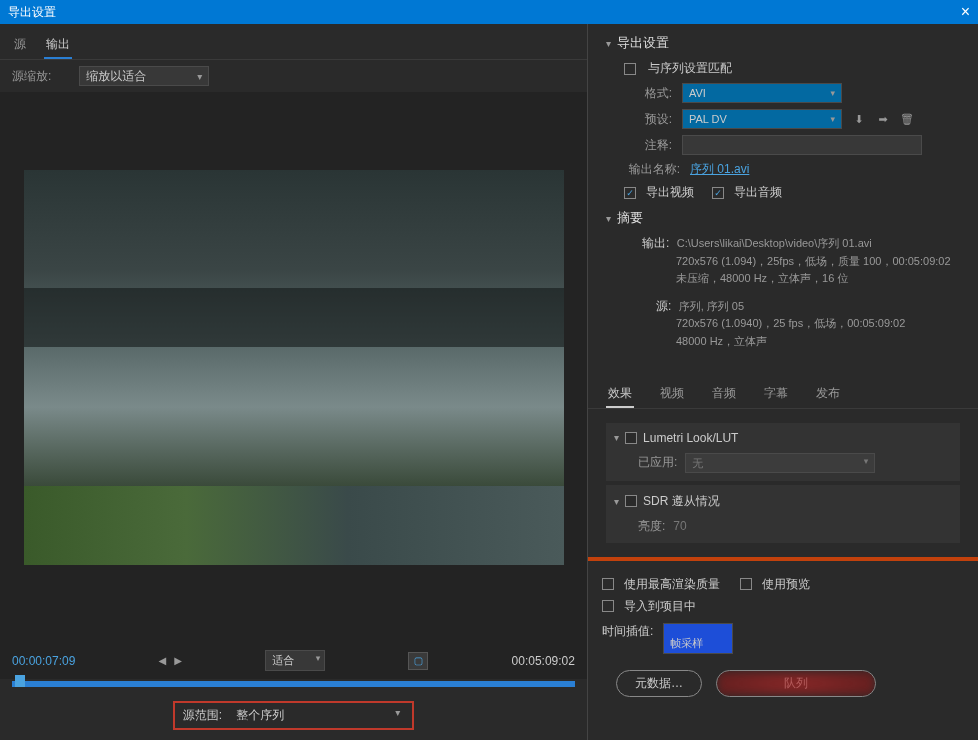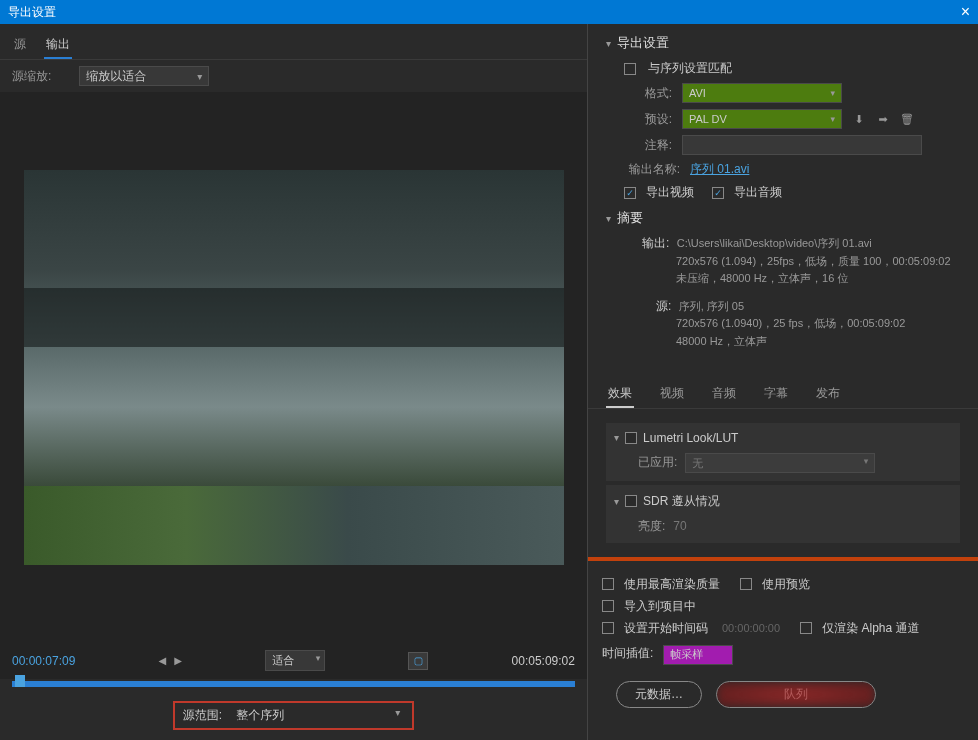--- a/index.html
+++ b/index.html
@@ -52,21 +52,21 @@
     .section-header { display: flex; align-items: center; gap: 6px; margin-bottom: 8px; }
     .disclosure { color: #999; font-size: 10px; cursor: pointer; }
     .section-title { color: #ddd; font-size: 13px; }
     
     .checkbox-row { display: flex; align-items: center; gap: 12px; margin: 6px 0 6px 18px; }
     .checkbox { width: 12px; height: 12px; border: 1px solid #888; display: inline-flex; align-items: center; justify-content: center; font-size: 9px; color: #4aa3e0; background: #2a2a2a; }
     .checkbox.checked::after { content: '✓'; }
     
     .form-row { display: flex; align-items: center; margin: 6px 0; padding-left: 18px; }
     .form-label { width: 48px; text-align: right; color: #999; margin-right: 10px; font-size: 12px; }
-    .form-select { flex: 0 0 160px; background: #4d7c0f; border: 1px solid #4a4a4a; color: #ccc; padding: 2px 20px 2px 6px; font-size: 11px; position: relative; height: 20px; display: flex; align-items: center; }
+    .form-select { flex: 0 0 160px; background: #0369a1; border: 1px solid #4a4a4a; color: #ccc; padding: 2px 20px 2px 6px; font-size: 11px; position: relative; height: 20px; display: flex; align-items: center; }
     .form-select::after { content: '▾'; position: absolute; right: 6px; color: #999; font-size: 9px; }
     .form-input { flex: 1; max-width: 240px; background: #383838; border: 1px solid #4a4a4a; color: #ccc; padding: 2px 6px; font-size: 11px; height: 20px; }
     
     .icon-btns { display: flex; gap: 6px; margin-left: 8px; }
     .mini-icon { width: 18px; height: 18px; display: flex; align-items: center; justify-content: center; color: #999; cursor: pointer; font-size: 11px; }
     
     .output-name-row { display: flex; align-items: center; padding-left: 18px; margin: 6px 0; }
     .output-link { color: #4aa3e0; text-decoration: underline; font-size: 12px; cursor: pointer; }
     
     .export-checks { display: flex; gap: 18px; padding-left: 18px; margin: 6px 0; }
@@ -87,21 +87,21 @@
     .effect-select { background: #3c3c3c; border: 1px solid #4a4a4a; color: #777; padding: 2px 20px 2px 6px; font-size: 11px; position: relative; width: 190px; height: 20px; }
     .effect-select::after { content: '▾'; position: absolute; right: 6px; color: #777; font-size: 9px; }
     .effect-value { color: #777; font-size: 12px; }
     
     .bottom-options { padding: 10px 14px; border-top: 4px solid #c2410c; }
     .bopt-row { display: flex; align-items: center; gap: 20px; margin: 5px 0; }
     .bopt-check { display: flex; align-items: center; gap: 10px; }
     .disabled-time { color: #666; font-size: 11px; margin-left: 4px; }
     
     .interp-row { display: flex; gap: 10px; margin: 8px 0 4px; }
-    .interp-select { background: #a21caf; border: 1px solid #4a4a4a; color: #ccc; padding: 1px 12px 2px 6px; font-size: 11px; min-width: 70px; }
+    .interp-select { background: #1d4ed8; border: 1px solid #4a4a4a; color: #ccc; padding: 12px 12px 2px 6px; font-size: 11px; min-width: 70px; }
     
     .action-row { display: flex; gap: 14px; padding: 12px 14px 0; justify-content: flex-start; }
     .action-btn { background: transparent; border: 1px solid #888; border-radius: 14px; color: #ccc; padding: 4px 18px; font-size: 12px; cursor: pointer; }
     .action-btn.obscured { position: relative; overflow: hidden; min-width: 160px; }
     .action-btn.obscured::after { content: ''; position: absolute; inset: 0; background: radial-gradient(ellipse at center, rgba(180,40,40,0.7), rgba(120,20,20,0.6)); filter: blur(4px); }
   </style>
 </head>
 <body>
 
 <div class="titlebar">
@@ -261,31 +261,20 @@
             <span class="checkbox"></span>
             <span>使用预览</span>
           </div>
       </div>
       <div class="bopt-row">
         <div class="bopt-check">
             <span class="checkbox"></span>
             <span>导入到项目中</span>
           </div>
       </div>
-      <div class="bopt-row">
-        <div class="bopt-check">
-            <span class="checkbox"></span>
-            <span>设置开始时间码</span>
-            <span class="disabled-time">00:00:00:00</span>
-          </div>
-        <div class="bopt-check">
-            <span class="checkbox"></span>
-            <span>仅渲染 Alpha 通道</span>
-          </div>
-      </div>
       <div class="interp-row">
         <span>时间插值:</span>
         <div class="interp-select"><span>帧采样</span></div>
       </div>
       <div class="action-row">
         <button class="action-btn">元数据…</button>
         <button class="action-btn obscured"><span>队列</span></button>
       </div>
     </div>
   </div>

